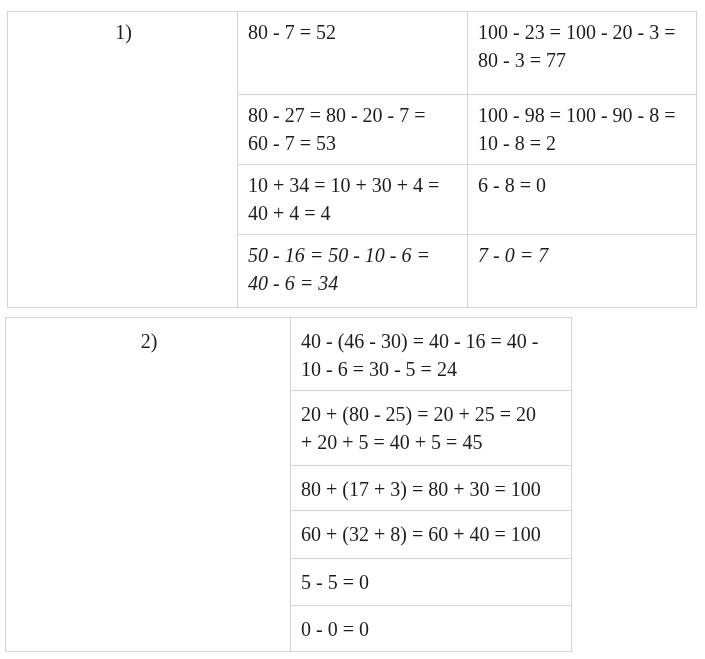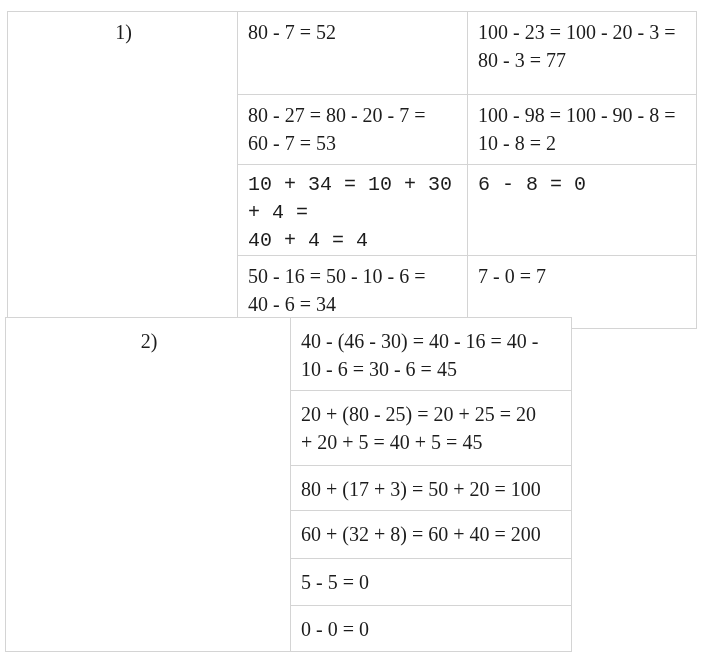--- a/index.html
+++ b/index.html
@@ -27,22 +27,22 @@
     line-height: 28px;
     color: #1c1c1c;
     white-space: pre-line;
     overflow: hidden;
   }
   
   #table1 { left: 7px; top: 11px; width: 689px; }
   #table1 td { padding: 6px 8px 0 10px; }
   #table1 tr:nth-child(1) { height: 83px; }
   #table1 tr:nth-child(2) { height: 70px; }
-  #table1 tr:nth-child(3) { height: 70px; font-family: Liberation Mono, monospace; }
-  #table1 tr:nth-child(4) { height: 73px; }
+  #table1 tr:nth-child(3) { height: 70px; }
+  #table1 tr:nth-child(4) { height: 73px; font-style: italic; }
   
   #table2 { left: 5px; top: 317px; width: 566px; }
   #table2 td { padding: 9px 8px 0 10px; }
   #table2 tr:nth-child(1) { height: 73px; }
   #table2 tr:nth-child(2) { height: 75px; }
   #table2 tr:nth-child(3) { height: 45px; }
   #table2 tr:nth-child(4) { height: 48px; }
   #table2 tr:nth-child(5) { height: 47px; }
   #table2 tr:nth-child(6) { height: 46px; }
   .label-cell {
@@ -89,31 +89,31 @@
 
   <table id="table2">
     <colgroup>
       <col style="width:285px">
       <col style="width:281px">
     </colgroup>
     <tbody>
       <tr>
         <td class="label-cell" rowspan="6">2)</td>
         <td>40 - (46 - 30) = 40 - 16 = 40 -
-10 - 6 = 30 - 6 = 45</td>
+10 - 6 = 30 - 5 = 24</td>
       </tr>
       <tr>
         <td>20 + (80 - 25) = 20 + 25 = 20
 + 20 + 5 = 40 + 5 = 45</td>
       </tr>
       <tr>
-        <td>80 + (17 + 3) = 50 + 20 = 100</td>
+        <td>80 + (17 + 3) = 80 + 30 = 100</td>
       </tr>
       <tr>
-        <td>60 + (32 + 8) = 60 + 40 = 200</td>
+        <td>60 + (32 + 8) = 60 + 40 = 100</td>
       </tr>
       <tr>
         <td>5 - 5 = 0</td>
       </tr>
       <tr>
         <td>0 - 0 = 0</td>
       </tr>
     </tbody>
   </table>
 

